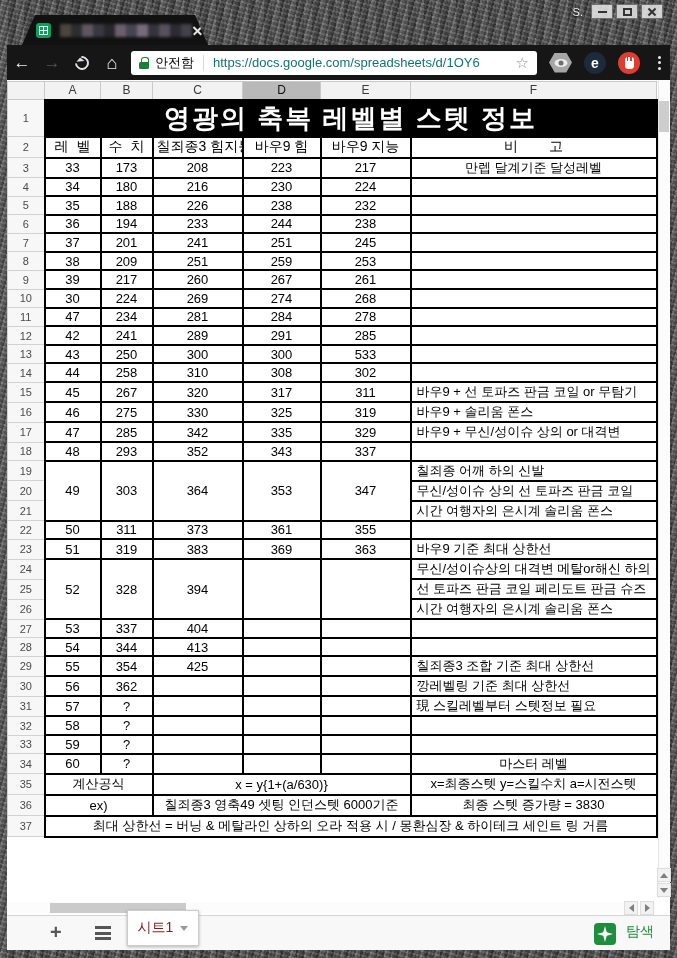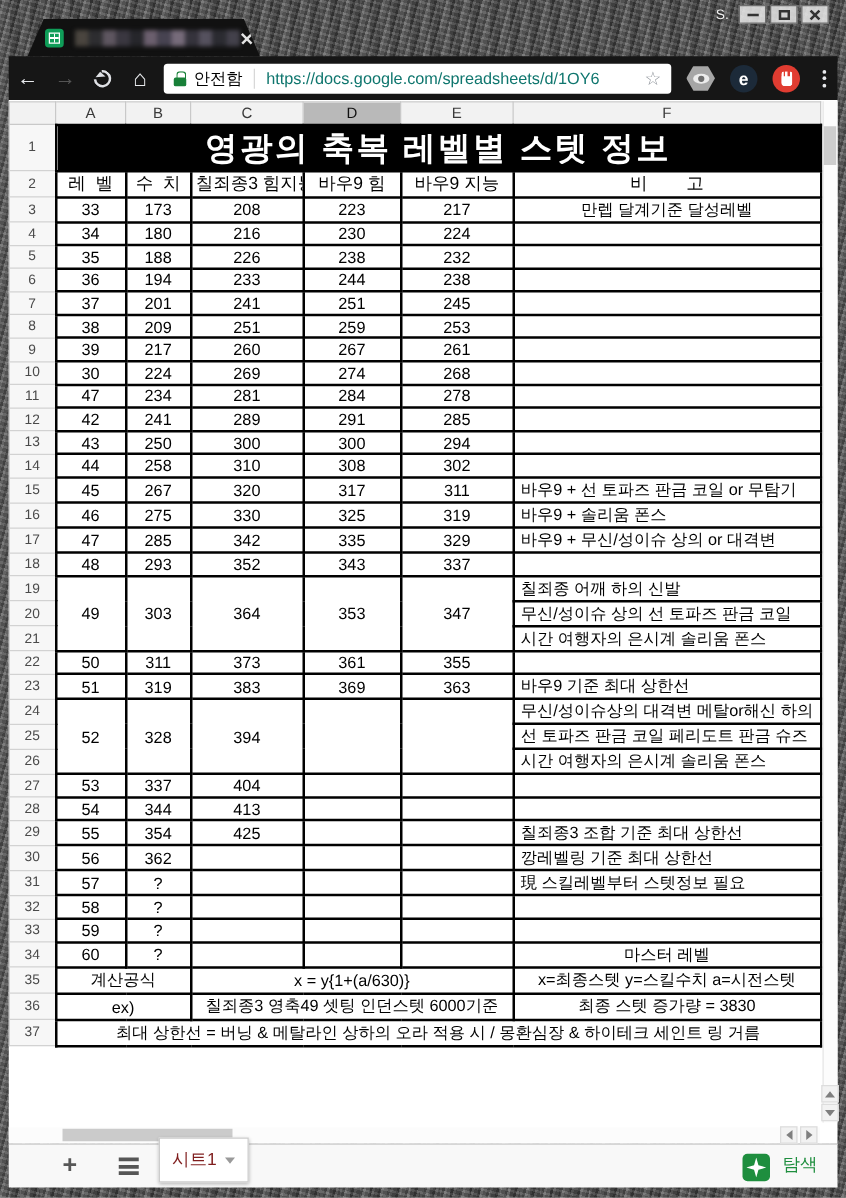--- a/index.html
+++ b/index.html
@@ -286,21 +286,21 @@
           <td class="dc">291</td>
           <td class="dc">285</td>
           <td class="dc al"></td>
         </tr>
         <tr>
           <td class="rn">13</td>
           <td class="dc">43</td>
           <td class="dc">250</td>
           <td class="dc">300</td>
           <td class="dc">300</td>
-          <td class="dc">294</td>
+          <td class="dc">533</td>
           <td class="dc al"></td>
         </tr>
         <tr>
           <td class="rn">14</td>
           <td class="dc">44</td>
           <td class="dc">258</td>
           <td class="dc">310</td>
           <td class="dc">308</td>
           <td class="dc">302</td>
           <td class="dc al"></td>

